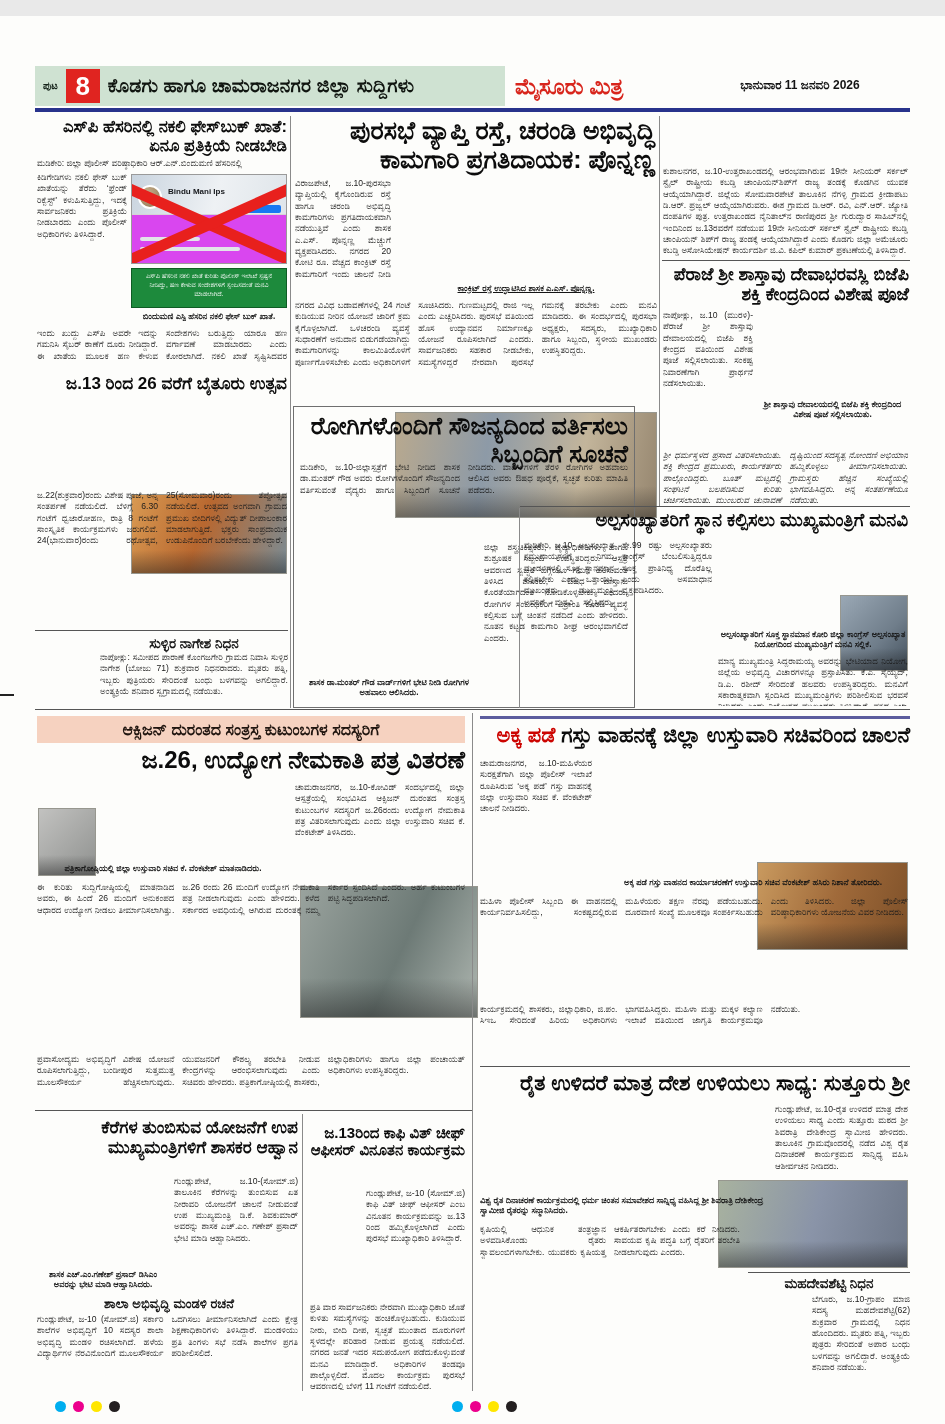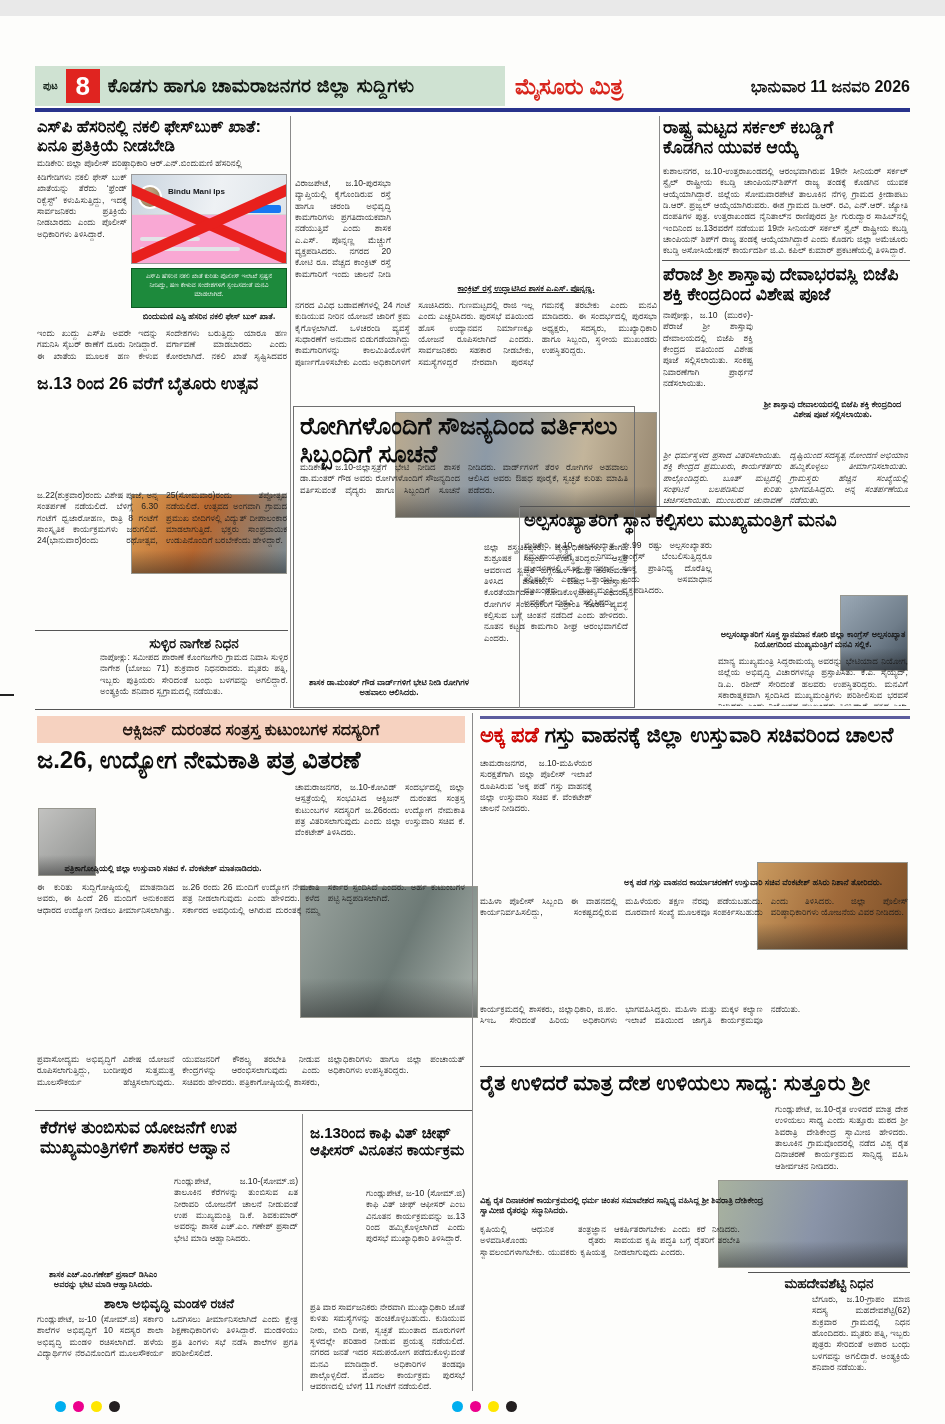--- a/index.html
+++ b/index.html
@@ -10,40 +10,40 @@
     background:#fdfdfb; overflow:hidden; color:#141414;
   }
   .abs { position:absolute; }
   
   .hdr-band { background:#cfe2d2; display:flex; align-items:center; gap:8px; padding:0 8px; }
   .pg-label { font-size:10px; font-weight:bold; color:#15231a; }
   .pg-num { background:#e02420; color:#fff; font-weight:bold; font-size:26px; width:34px; height:34px;
             display:flex; align-items:center; justify-content:center; }
   .section-title { font-weight:bold; font-size:19px; color:#101510; letter-spacing:.2px; }
   .masthead { color:#d8251c; font-weight:bold; font-size:22px; text-align:left; }
-  .hdr-date { font-weight:bold; font-size:16px; text-align:right; color:#141414; }
+  .hdr-date { font-weight:bold; font-size:12px; text-align:center; color:#141414; }
   .blue-rule { background:#28338c; }
   
   .vrule { background:#8a8a8a; width:1px; }
   .hrule { background:#555; height:1px; }
   .hrule-purple { background:#5c5d9e; height:3px; }
-  .headline { font-weight:bold; color:#0c0c0c; line-height:1.15; text-align:left; }
+  .headline { font-weight:bold; color:#0c0c0c; line-height:1.15; text-align:right; }
   .headline.left { text-align:left; }
   .body-txt { font-size:8.6px; line-height:1.32; text-align:justify; color:#1c1c1c; overflow:hidden; }
   .cols2 { column-count:2; column-gap:8px; }
   .cols3 { column-count:3; column-gap:8px; }
   .photo { border:1px solid #97978f; overflow:hidden; position:relative; }
   .photo .shade { position:absolute; left:0; right:0; bottom:0; height:30%; background:linear-gradient(transparent,rgba(30,30,30,.45)); }
   .caption { font-size:8.2px; font-weight:bold; text-align:center; color:#151515; line-height:1.25; overflow:hidden; }
   .caption.u { text-decoration:underline; }
   .kicker { background:#f6d2c0; font-weight:bold; text-align:center; color:#20150f; display:flex; align-items:center; justify-content:center; }
   .obit-title { font-weight:bold; text-align:center; font-size:13.5px; }
   .boxed { border:1px solid #6f6f6f; }
   
-  .fb-card { background:#f9a8d4; border:1px solid #9a9a9a; position:relative; overflow:hidden; }
+  .fb-card { background:#d946ef; border:1px solid #9a9a9a; position:relative; overflow:hidden; }
   .fb-top { height:46%; background:linear-gradient(105deg,#c9d4df,#eef1f4 55%,#dfe5ea); border-bottom:1px solid #d5d5d5; }
   .fb-avatar { position:absolute; left:6px; top:10px; width:24px; height:24px; border-radius:50%;
                background:radial-gradient(circle at 35% 30%,#c9b28f,#8d7350); border:2px solid #fff; }
   .fb-name { position:absolute; left:36px; top:12px; font-size:8px; font-weight:bold; color:#16181c; }
   .fb-sub { position:absolute; left:36px; top:23px; font-size:6px; color:#777; }
   .fb-btn { position:absolute; right:5px; top:30px; width:34px; height:8px; background:#1877f2; border-radius:2px; }
   .fb-line { position:absolute; height:4px; background:#e2e4e8; border-radius:2px; }
   .red-x { position:absolute; left:-8%; right:-8%; top:50%; height:12%; background:#e8201d; border-radius:3px; }
   .rx1 { transform:rotate(24deg); } .rx2 { transform:rotate(-24deg); }
   .green-note { background:#1d8a3c; border:1px solid #0e5c24; color:#fff; font-size:6.6px; line-height:1.35;
@@ -100,38 +100,38 @@
   <div class="abs body-txt cols2" style="left:37px; top:474px; width:250px; height:136px;">ಜ.22(ಶುಕ್ರವಾರ)ರಂದು ವಿಶೇಷ ಪೂಜೆ, ಅನ್ನ ಸಂತರ್ಪಣೆ ನಡೆಯಲಿದೆ. ಬೆಳಿಗ್ಗೆ 6.30 ಗಂಟೆಗೆ ಧ್ವಜಾರೋಹಣ, ರಾತ್ರಿ 8 ಗಂಟೆಗೆ ಸಾಂಸ್ಕೃತಿಕ ಕಾರ್ಯಕ್ರಮಗಳು ಜರುಗಲಿವೆ. 24(ಭಾನುವಾರ)ರಂದು ರಥೋತ್ಸವ, 25(ಸೋಮವಾರ)ರಂದು ತೆಪ್ಪೋತ್ಸವ ನಡೆಯಲಿದೆ. ಉತ್ಸವದ ಅಂಗವಾಗಿ ಗ್ರಾಮದ ಪ್ರಮುಖ ಬೀದಿಗಳಲ್ಲಿ ವಿದ್ಯುತ್ ದೀಪಾಲಂಕಾರ ಮಾಡಲಾಗುತ್ತಿದೆ. ಭಕ್ತರು ಸಾಂಪ್ರದಾಯಿಕ ಉಡುಪಿನೊಂದಿಗೆ ಬರಬೇಕೆಂದು ಹೇಳಿದ್ದಾರೆ.</div>
   <div class="abs body-txt" style="left:37px; top:470px; width:0; height:0;">ಅಷ್ಟಮಂಗಲ ಪ್ರಶ್ನೆಯ ತೀರ್ಮಾನದಂತೆ ಈ ಬಾರಿ ವಿಶೇಷ ಹೋಮ ಹವನಗಳು ನಡೆಯಲಿವೆ. ಜ.13 ರಂದು ಶ್ರೀ ಅರಿ ಬೈತೂರಪ್ಪ ಭಕ್ತ ಜನ ಸಂಧಾನ ಕಾರ್ಯಕ್ರಮ ನಡೆಯಲಿದ್ದು, ಸುತ್ತಮುತ್ತಲ ಗ್ರಾಮಗಳ ಭಕ್ತರು ಪಾಲ್ಗೊಳ್ಳುವರು. ಸಮಿತಿ ಪದಾಧಿಕಾರಿಗಳು ಸಿದ್ಧತೆಗಳ ಪರಿಶೀಲನೆ ನಡೆಸಿದ್ದಾರೆ.</div>
 
   <div class="abs hrule" style="left:35px; top:614px; width:253px;"></div>
   <div class="abs obit-title" style="left:100px; top:620px; width:188px;">ಸುಳ್ಳಿರ ನಾಗೇಶ ನಿಧನ</div>
   <div class="abs photo" style="left:38px; top:622px; width:58px; height:68px; background:linear-gradient(135deg,#c2c2c0,#8f918f);">
       <div class="shade"></div>
     </div>
   <div class="abs body-txt" style="left:100px; top:636px; width:188px; height:54px;">ನಾಪೋಕ್ಲು: ಸಮೀಪದ ಪಾರಾಣೆ ಕೊಂಗಜಗೇರಿ ಗ್ರಾಮದ ನಿವಾಸಿ ಸುಳ್ಳಿರ ನಾಗೇಶ (ಬೋಜು 71) ಶುಕ್ರವಾರ ನಿಧನರಾದರು. ಮೃತರು ಪತ್ನಿ, ಇಬ್ಬರು ಪುತ್ರಿಯರು ಸೇರಿದಂತೆ ಬಂಧು ಬಳಗವನ್ನು ಅಗಲಿದ್ದಾರೆ. ಅಂತ್ಯಕ್ರಿಯೆ ಶನಿವಾರ ಸ್ವಗ್ರಾಮದಲ್ಲಿ ನಡೆಯಿತು.</div>
 
+  <div class="abs headline" style="left:295px; top:100px; width:360px; font-size:25px;">ಪುರಸಭೆ ವ್ಯಾಪ್ತಿ ರಸ್ತೆ, ಚರಂಡಿ ಅಭಿವೃದ್ಧಿ ಕಾಮಗಾರಿ ಪ್ರಗತಿದಾಯಕ: ಪೊನ್ನಣ್ಣ</div>
   <div class="abs body-txt" style="left:295px; top:162px; width:96px; height:104px;">ವಿರಾಜಪೇಟೆ, ಜ.10-ಪುರಸಭಾ ವ್ಯಾಪ್ತಿಯಲ್ಲಿ ಕೈಗೊಂಡಿರುವ ರಸ್ತೆ ಹಾಗೂ ಚರಂಡಿ ಅಭಿವೃದ್ಧಿ ಕಾಮಗಾರಿಗಳು ಪ್ರಗತಿದಾಯಕವಾಗಿ ನಡೆಯುತ್ತಿವೆ ಎಂದು ಶಾಸಕ ಎ.ಎಸ್. ಪೊನ್ನಣ್ಣ ಮೆಚ್ಚುಗೆ ವ್ಯಕ್ತಪಡಿಸಿದರು. ನಗರದ 20 ಕೋಟಿ ರೂ. ವೆಚ್ಚದ ಕಾಂಕ್ರಿಟ್ ರಸ್ತೆ ಕಾಮಗಾರಿಗೆ ಇಂದು ಚಾಲನೆ ನೀಡಿ ಅವರು ಮಾತನಾಡಿದರು.</div>
   <div class="abs photo" style="left:395px; top:158px; width:262px; height:106px; background:linear-gradient(100deg,#b9a98e 0%,#8d9aa7 35%,#c3b59b 70%,#96866f 100%);">
       <div class="shade"></div>
     </div>
   <div class="abs caption u" style="left:395px; top:268px; width:262px; height:12px;">ಕಾಂಕ್ರಿಟ್ ರಸ್ತೆ ಉದ್ಘಾಟಿಸಿದ ಶಾಸಕ ಎ.ಎಸ್. ಪೊನ್ನಣ್ಣ.</div>
   <div class="abs body-txt cols3" style="left:295px; top:284px; width:362px; height:100px;">ನಗರದ ವಿವಿಧ ಬಡಾವಣೆಗಳಲ್ಲಿ 24 ಗಂಟೆ ಕುಡಿಯುವ ನೀರಿನ ಯೋಜನೆ ಜಾರಿಗೆ ಕ್ರಮ ಕೈಗೊಳ್ಳಲಾಗಿದೆ. ಒಳಚರಂಡಿ ವ್ಯವಸ್ಥೆ ಸುಧಾರಣೆಗೆ ಅನುದಾನ ಬಿಡುಗಡೆಯಾಗಿದ್ದು ಕಾಮಗಾರಿಗಳನ್ನು ಕಾಲಮಿತಿಯೊಳಗೆ ಪೂರ್ಣಗೊಳಿಸಬೇಕು ಎಂದು ಅಧಿಕಾರಿಗಳಿಗೆ ಸೂಚಿಸಿದರು. ಗುಣಮಟ್ಟದಲ್ಲಿ ರಾಜಿ ಇಲ್ಲ ಎಂದು ಎಚ್ಚರಿಸಿದರು. ಪುರಸಭೆ ವತಿಯಿಂದ ಹೊಸ ಉದ್ಯಾನವನ ನಿರ್ಮಾಣಕ್ಕೂ ಯೋಜನೆ ರೂಪಿಸಲಾಗಿದೆ ಎಂದರು. ಸಾರ್ವಜನಿಕರು ಸಹಕಾರ ನೀಡಬೇಕು, ಸಮಸ್ಯೆಗಳಿದ್ದರೆ ನೇರವಾಗಿ ಪುರಸಭೆ ಗಮನಕ್ಕೆ ತರಬೇಕು ಎಂದು ಮನವಿ ಮಾಡಿದರು. ಈ ಸಂದರ್ಭದಲ್ಲಿ ಪುರಸಭಾ ಅಧ್ಯಕ್ಷರು, ಸದಸ್ಯರು, ಮುಖ್ಯಾಧಿಕಾರಿ ಹಾಗೂ ಸಿಬ್ಬಂದಿ, ಸ್ಥಳೀಯ ಮುಖಂಡರು ಉಪಸ್ಥಿತರಿದ್ದರು.</div>
 
   <div class="abs boxed" style="left:293px; top:390px; width:342px; height:302px;"></div>
   <div class="abs headline" style="left:300px; top:396px; width:328px; font-size:24px;">ರೋಗಿಗಳೊಂದಿಗೆ ಸೌಜನ್ಯದಿಂದ ವರ್ತಿಸಲು ಸಿಬ್ಬಂದಿಗೆ ಸೂಚನೆ</div>
   <div class="abs body-txt cols2" style="left:300px; top:446px; width:328px; height:76px;">ಮಡಿಕೇರಿ, ಜ.10-ಜಿಲ್ಲಾಸ್ಪತ್ರೆಗೆ ಭೇಟಿ ನೀಡಿದ ಶಾಸಕ ಡಾ.ಮಂತರ್ ಗೌಡ ಅವರು ರೋಗಿಗಳೊಂದಿಗೆ ಸೌಜನ್ಯದಿಂದ ವರ್ತಿಸುವಂತೆ ವೈದ್ಯರು ಹಾಗೂ ಸಿಬ್ಬಂದಿಗೆ ಸೂಚನೆ ನೀಡಿದರು. ವಾರ್ಡ್‌ಗಳಿಗೆ ತೆರಳಿ ರೋಗಿಗಳ ಅಹವಾಲು ಆಲಿಸಿದ ಅವರು ಔಷಧ ಪೂರೈಕೆ, ಸ್ವಚ್ಛತೆ ಕುರಿತು ಮಾಹಿತಿ ಪಡೆದರು.</div>
   <div class="abs photo" style="left:300px; top:526px; width:178px; height:132px; background:linear-gradient(115deg,#9aa39e 0%,#6d7a76 55%,#aeb6b0 100%);">
       <div class="shade"></div>
     </div>
   <div class="abs caption" style="left:300px; top:662px; width:178px; height:24px;">ಶಾಸಕ ಡಾ.ಮಂತರ್ ಗೌಡ ವಾರ್ಡ್‌ಗಳಿಗೆ ಭೇಟಿ ನೀಡಿ ರೋಗಿಗಳ ಅಹವಾಲು ಆಲಿಸಿದರು.</div>
   <div class="abs body-txt" style="left:484px; top:526px; width:144px; height:160px;">ಜಿಲ್ಲಾ ಶಸ್ತ್ರಚಿಕಿತ್ಸಕರು, ವೈದ್ಯಾಧಿಕಾರಿಗಳು ಹಾಗೂ ಶುಶ್ರೂಷಕ ಸಿಬ್ಬಂದಿ ಉಪಸ್ಥಿತರಿದ್ದರು. ಆಸ್ಪತ್ರೆ ಆವರಣದ ಸ್ವಚ್ಛತೆ ಬಗ್ಗೆಯೂ ಗಮನ ಹರಿಸುವಂತೆ ತಿಳಿಸಿದ ಶಾಸಕರು, ಔಷಧ ದಾಸ್ತಾನು ಕೊರತೆಯಾಗದಂತೆ ನೋಡಿಕೊಳ್ಳಬೇಕು ಎಂದರು. ರೋಗಿಗಳ ಸಂಬಂಧಿಕರಿಗೆ ವಿಶ್ರಾಂತಿ ಕೊಠಡಿ ವ್ಯವಸ್ಥೆ ಕಲ್ಪಿಸುವ ಬಗ್ಗೆ ಚಿಂತನೆ ನಡೆದಿದೆ ಎಂದು ಹೇಳಿದರು. ನೂತನ ಕಟ್ಟಡ ಕಾಮಗಾರಿ ಶೀಘ್ರ ಆರಂಭವಾಗಲಿದೆ ಎಂದರು.</div>
   <div class="abs body-txt" style="left:484px; top:690px; width:0; height:0;">ಆಸ್ಪತ್ರೆಯ ಉಪಕರಣಗಳ ನಿರ್ವಹಣೆ ಸಮರ್ಪಕವಾಗಿರಬೇಕು, ಬಡ ರೋಗಿಗಳಿಗೆ ಉಚಿತ ಚಿಕಿತ್ಸೆ ದೊರೆಯಬೇಕು ಎಂದು ತಿಳಿಸಿದರು. ಕುಡಿಯುವ ನೀರು, ಶೌಚಾಲಯ ವ್ಯವಸ್ಥೆ ಪರಿಶೀಲಿಸಿ ಅಗತ್ಯ ಸುಧಾರಣೆಗೆ ನಿರ್ದೇಶನ ನೀಡಿದರು. ಸಿಬ್ಬಂದಿ ಕೊರತೆ ಕುರಿತು ಸರ್ಕಾರದ ಗಮನಕ್ಕೆ ತರುವುದಾಗಿ ಭರವಸೆ ನೀಡಿದರು.</div>
 
-  <div class="abs headline left" style="left:663px; top:101px; width:172px; font-size:17.5px;">ರಾಷ್ಟ್ರ ಮಟ್ಟದ ಸರ್ಕಲ್ ಕಬಡ್ಡಿಗೆ ಕೊಡಗಿನ ಯುವಕ ಆಯ್ಕೆ</div>
   <div class="abs photo" style="left:840px; top:103px; width:68px; height:76px; background:linear-gradient(135deg,#9aa8b5,#6f7d8a 60%,#43505c);">
       <div class="shade"></div>
     </div>
   <div class="abs body-txt" style="left:663px; top:148px; width:172px; height:34px;"></div>
   <div class="abs body-txt" style="left:663px; top:150px; width:245px; height:92px;">ಕುಶಾಲನಗರ, ಜ.10-ಉತ್ತರಾಖಂಡದಲ್ಲಿ ಆರಂಭವಾಗಿರುವ 19ನೇ ಸೀನಿಯರ್ ಸರ್ಕಲ್ ಸ್ಟೈಲ್ ರಾಷ್ಟ್ರೀಯ ಕಬಡ್ಡಿ ಚಾಂಪಿಯನ್‌ಶಿಪ್‌ಗೆ ರಾಜ್ಯ ತಂಡಕ್ಕೆ ಕೊಡಗಿನ ಯುವಕ ಆಯ್ಕೆಯಾಗಿದ್ದಾರೆ. ಜಿಲ್ಲೆಯ ಸೋಮವಾರಪೇಟೆ ತಾಲೂಕಿನ ನೆಗಳ್ಳಿ ಗ್ರಾಮದ ಕ್ರೀಡಾಪಟು ಡಿ.ಆರ್. ಪ್ರಜ್ವಲ್ ಆಯ್ಕೆಯಾಗಿರುವರು. ಈಶ ಗ್ರಾಮದ ಡಿ.ಆರ್. ರವಿ, ಎನ್.ಆರ್. ಜ್ಯೋತಿ ದಂಪತಿಗಳ ಪುತ್ರ. ಉತ್ತರಾಖಂಡದ ನೈನಿತಾಲ್‌ನ ರಾಣಿಪುರದ ಶ್ರೀ ಗುರುದ್ವಾರ ಸಾಹಿಬ್‌ನಲ್ಲಿ ಇಂದಿನಿಂದ ಜ.13ರವರೆಗೆ ನಡೆಯುವ 19ನೇ ಸೀನಿಯರ್ ಸರ್ಕಲ್ ಸ್ಟೈಲ್ ರಾಷ್ಟ್ರೀಯ ಕಬಡ್ಡಿ ಚಾಂಪಿಯನ್ ಶಿಪ್‌ಗೆ ರಾಜ್ಯ ತಂಡಕ್ಕೆ ಆಯ್ಕೆಯಾಗಿದ್ದಾರೆ ಎಂದು ಕೊಡಗು ಜಿಲ್ಲಾ ಅಮೆಚೂರು ಕಬಡ್ಡಿ ಅಸೋಸಿಯೇಷನ್ ಕಾರ್ಯದರ್ಶಿ ಜಿ.ವಿ. ಕಪಿಲ್ ಕುಮಾರ್ ಪ್ರಕಟಣೆಯಲ್ಲಿ ತಿಳಿಸಿದ್ದಾರೆ.</div>
 
   <div class="abs hrule" style="left:662px; top:244px; width:248px;"></div>
   <div class="abs headline" style="left:663px; top:248px; width:246px; font-size:17.5px;">ಪೆರಾಜೆ ಶ್ರೀ ಶಾಸ್ತಾವು ದೇವಾಭರವಸ್ಲಿ ಬಿಜೆಪಿ ಶಕ್ತಿ ಕೇಂದ್ರದಿಂದ ವಿಶೇಷ ಪೂಜೆ</div>
   <div class="abs body-txt" style="left:663px; top:294px; width:90px; height:96px;">ನಾಪೋಕ್ಲು, ಜ.10 (ಮುರಳಿ)-ಪೆರಾಜೆ ಶ್ರೀ ಶಾಸ್ತಾವು ದೇವಾಲಯದಲ್ಲಿ ಬಿಜೆಪಿ ಶಕ್ತಿ ಕೇಂದ್ರದ ವತಿಯಿಂದ ವಿಶೇಷ ಪೂಜೆ ಸಲ್ಲಿಸಲಾಯಿತು. ಸಂಕಷ್ಟ ನಿವಾರಣೆಗಾಗಿ ಪ್ರಾರ್ಥನೆ ನಡೆಸಲಾಯಿತು.</div>
   <div class="abs photo" style="left:757px; top:294px; width:151px; height:88px; background:linear-gradient(110deg,#c99a5f 0%,#a06a3a 50%,#7c4f28 100%);">

